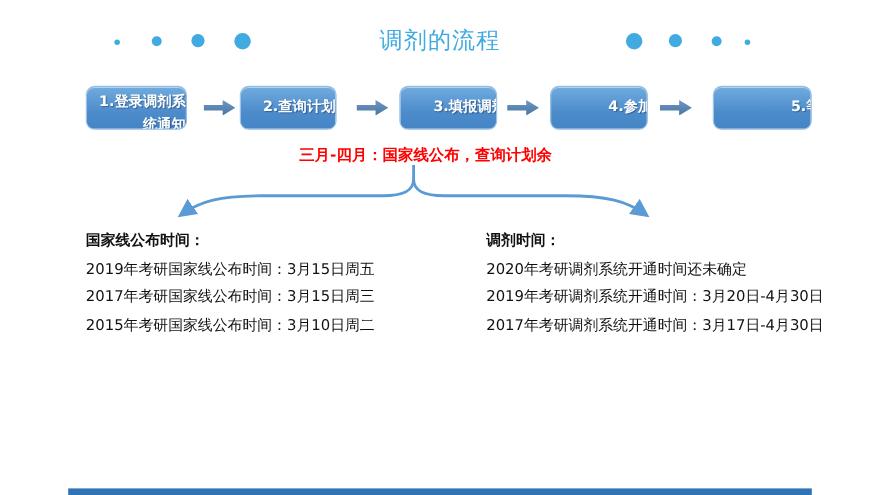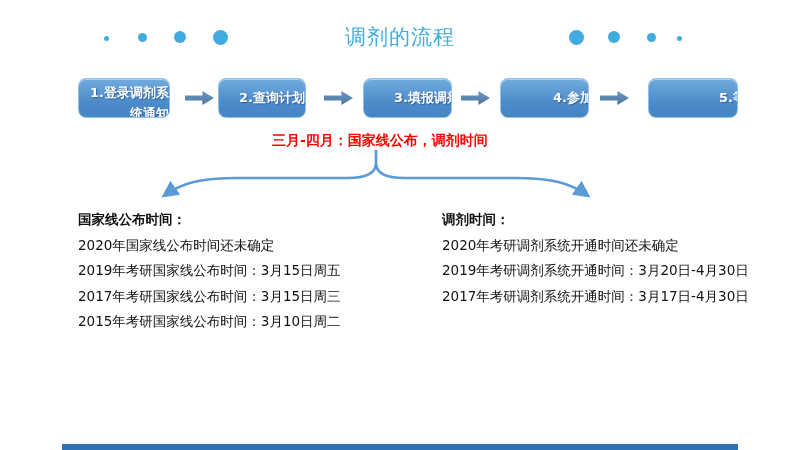--- a/index.html
+++ b/index.html
@@ -75,36 +75,35 @@
   </div>
   <div class="block-arrow ba3"></div>
   <div class="step step4">
     <div class="lbl">4.参加</div>
   </div>
   <div class="block-arrow ba4"></div>
   <div class="step step5">
     <div class="lbl">5.等</div>
   </div>
 
-  <div class="note">三月-四月：国家线公布，调剂时间</div>
+  <div class="note">三月-四月：国家线公布，查询计划余</div>
 
   <svg class="brace" width="452" height="54" viewBox="0 0 452 54">
     <defs>
       <marker id="ah" viewBox="0 0 10 10" refX="7.5" refY="5" markerWidth="6.5" markerHeight="6.5" orient="auto-start-reverse">
         <path d="M0 0 L10 5 L0 10 z" fill="#5B9BD5"></path>
       </marker>
     </defs>
     <path d="M226 1 L226 14" fill="none" stroke="#5B9BD5" stroke-width="2.6"></path>
     <path d="M226 14 C226 25 216 29 198 29 L88 29 C50 29 32 34 15 46" fill="none" stroke="#5B9BD5" stroke-width="2.6" marker-end="url(#ah)"></path>
     <path d="M226 14 C226 25 236 29 254 29 L364 29 C402 29 420 34 437 46" fill="none" stroke="#5B9BD5" stroke-width="2.6" marker-end="url(#ah)"></path>
   </svg>
 
   <div class="panel panel-left">
     <div class="head">国家线公布时间：</div>
-    <div>2020年国家线公布时间还未确定</div>
     <div>2019年考研国家线公布时间：3月15日周五</div>
     <div>2017年考研国家线公布时间：3月15日周三</div>
     <div>2015年考研国家线公布时间：3月10日周二</div>
   </div>
 
   <div class="panel panel-right">
     <div class="head">调剂时间：</div>
     <div>2020年考研调剂系统开通时间还未确定</div>
     <div>2019年考研调剂系统开通时间：3月20日-4月30日</div>
     <div>2017年考研调剂系统开通时间：3月17日-4月30日</div>

